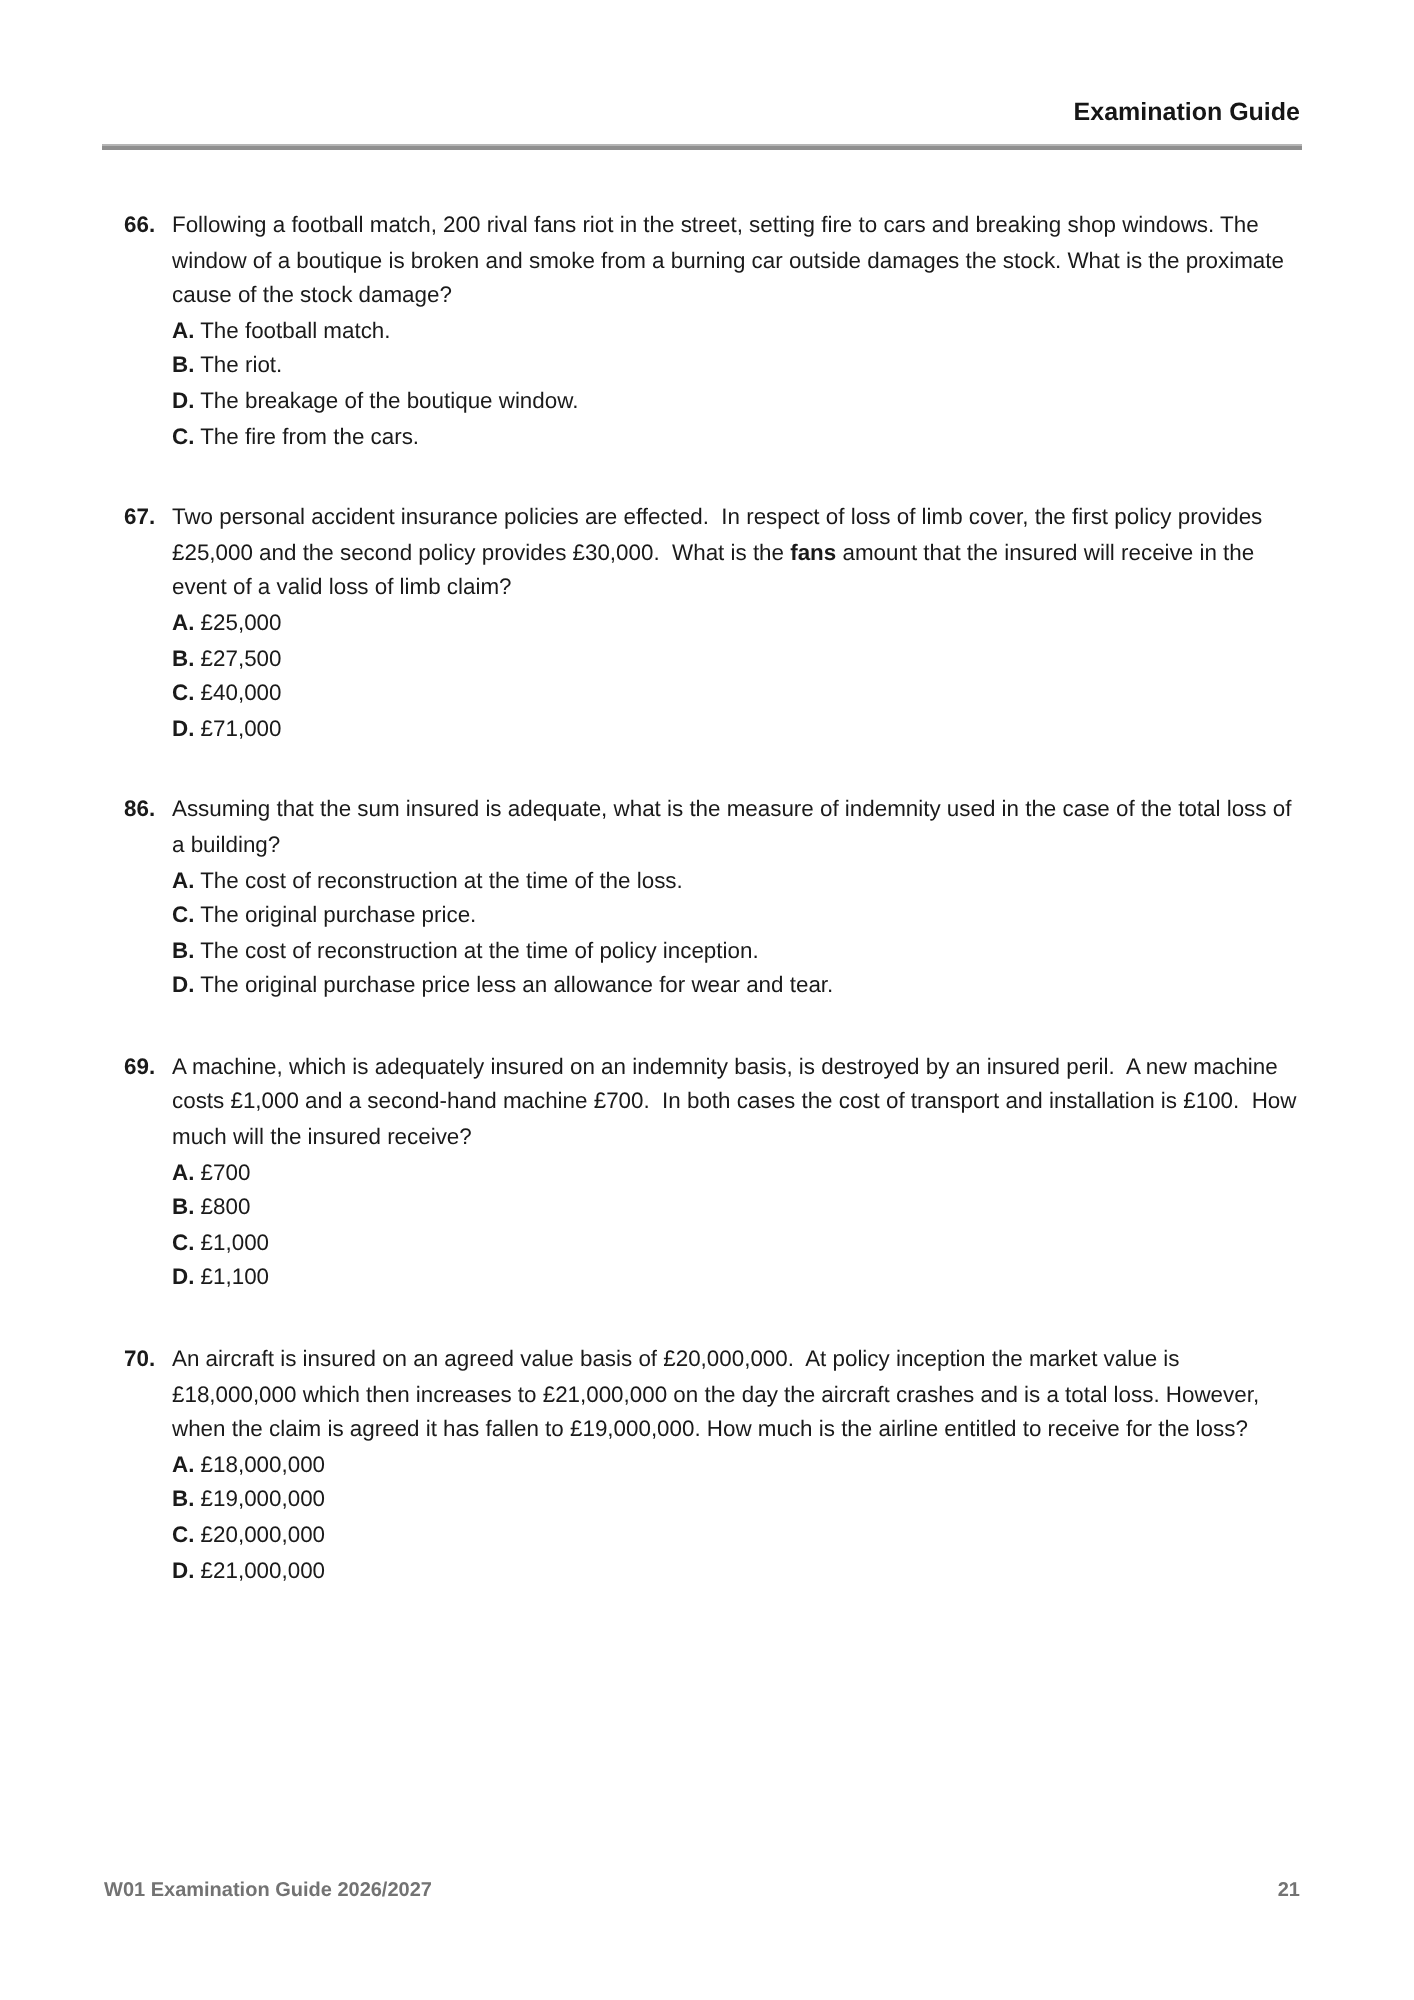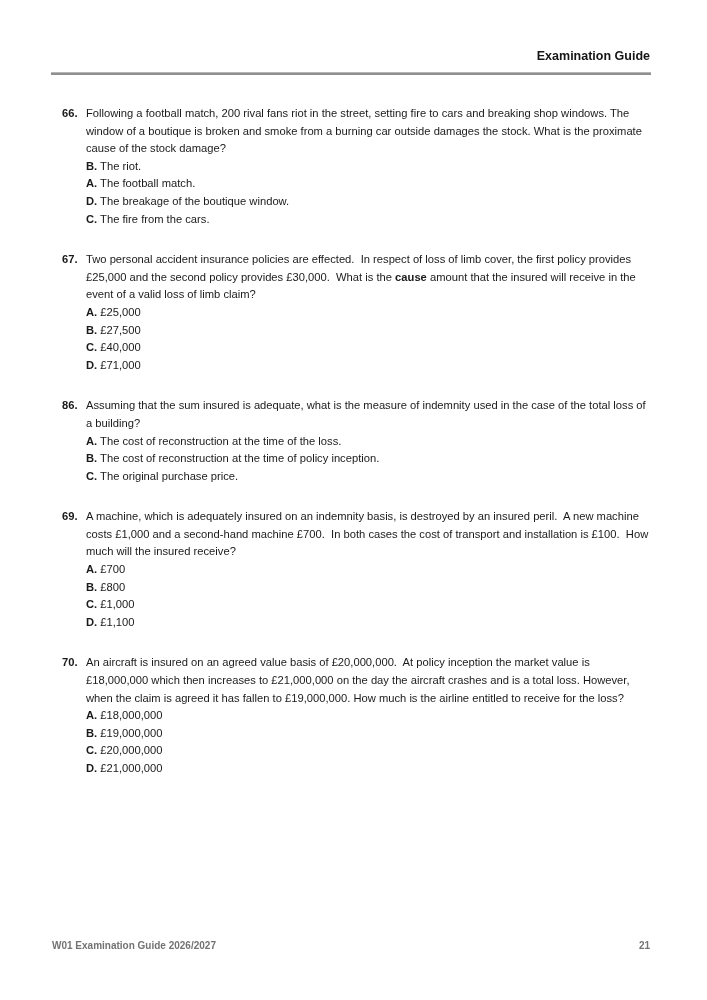--- a/index.html
+++ b/index.html
@@ -74,43 +74,44 @@
   <div class="header">
     <span>Examination Guide</span>
   </div>
   <div class="header-rule"></div>
 
   <div class="content" id="questions-list">
       <div class="question">
         <div class="qnum">66.</div>
         <div class="qbody">
           <div class="stem"><span>Following a football match, 200 rival fans riot in the street, setting fire to cars and breaking shop windows. The window of a boutique is broken and smoke from a burning car outside damages the stock. What is the proximate cause of the stock damage?</span></div>
+          <div class="option"><span class="option-letter">A.</span> <span>The football match.</span></div>
           <div class="option"><span class="option-letter">B.</span> <span>The riot.</span></div>
-          <div class="option"><span class="option-letter">A.</span> <span>The football match.</span></div>
           <div class="option"><span class="option-letter">D.</span> <span>The breakage of the boutique window.</span></div>
           <div class="option"><span class="option-letter">C.</span> <span>The fire from the cars.</span></div>
         </div>
       </div>
       <div class="question">
         <div class="qnum">67.</div>
         <div class="qbody">
-          <div class="stem"><span>Two personal accident insurance policies are effected.  In respect of loss of limb cover, the first policy provides £25,000 and the second policy provides £30,000.  What is the </span><span class="seg-bold">cause</span><span> amount that the insured will receive in the event of a valid loss of limb claim?</span></div>
+          <div class="stem"><span>Two personal accident insurance policies are effected.  In respect of loss of limb cover, the first policy provides £25,000 and the second policy provides £30,000.  What is the </span><span class="seg-bold">fans</span><span> amount that the insured will receive in the event of a valid loss of limb claim?</span></div>
           <div class="option"><span class="option-letter">A.</span> <span>£25,000</span></div>
           <div class="option"><span class="option-letter">B.</span> <span>£27,500</span></div>
           <div class="option"><span class="option-letter">C.</span> <span>£40,000</span></div>
           <div class="option"><span class="option-letter">D.</span> <span>£71,000</span></div>
         </div>
       </div>
       <div class="question">
         <div class="qnum">86.</div>
         <div class="qbody">
           <div class="stem"><span>Assuming that the sum insured is adequate, what is the measure of indemnity used in the case of the total loss of a building?</span></div>
           <div class="option"><span class="option-letter">A.</span> <span>The cost of reconstruction at the time of the loss.</span></div>
+          <div class="option"><span class="option-letter">C.</span> <span>The original purchase price.</span></div>
           <div class="option"><span class="option-letter">B.</span> <span>The cost of reconstruction at the time of policy inception.</span></div>
-          <div class="option"><span class="option-letter">C.</span> <span>The original purchase price.</span></div>
+          <div class="option"><span class="option-letter">D.</span> <span>The original purchase price less an allowance for wear and tear.</span></div>
         </div>
       </div>
       <div class="question">
         <div class="qnum">69.</div>
         <div class="qbody">
           <div class="stem"><span>A machine, which is adequately insured on an indemnity basis, is destroyed by an insured peril.  A new machine costs £1,000 and a second-hand machine £700.  In both cases the cost of transport and installation is £100.  How much will the insured receive?</span></div>
           <div class="option"><span class="option-letter">A.</span> <span>£700</span></div>
           <div class="option"><span class="option-letter">B.</span> <span>£800</span></div>
           <div class="option"><span class="option-letter">C.</span> <span>£1,000</span></div>
           <div class="option"><span class="option-letter">D.</span> <span>£1,100</span></div>

